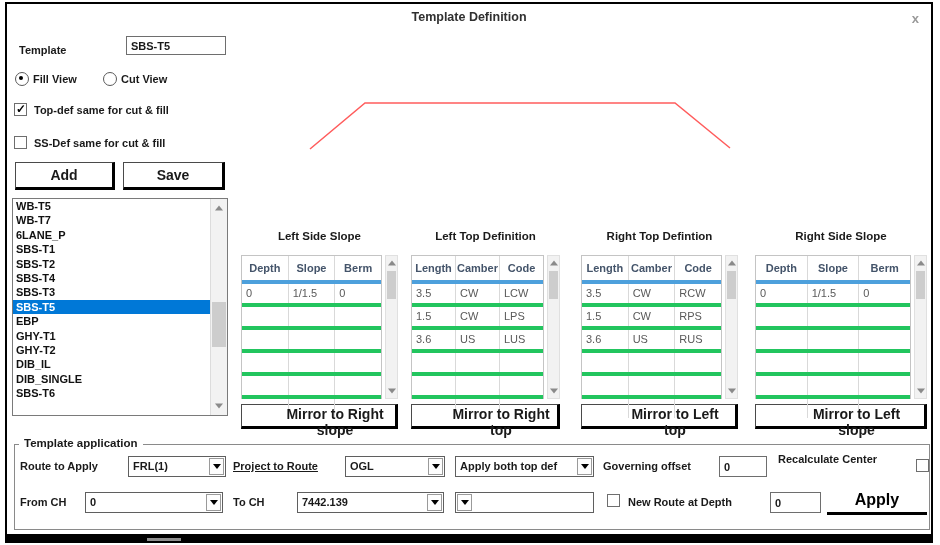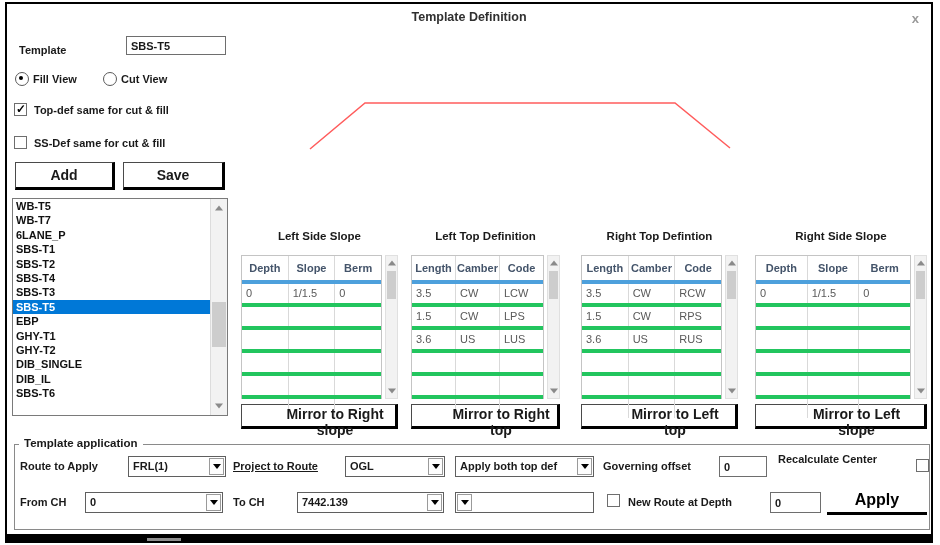--- a/index.html
+++ b/index.html
@@ -100,22 +100,22 @@
         <div class="list-item">WB-T7</div>
         <div class="list-item">6LANE_P</div>
         <div class="list-item">SBS-T1</div>
         <div class="list-item">SBS-T2</div>
         <div class="list-item">SBS-T4</div>
         <div class="list-item">SBS-T3</div>
         <div class="list-item selected">SBS-T5</div>
         <div class="list-item">EBP</div>
         <div class="list-item">GHY-T1</div>
         <div class="list-item">GHY-T2</div>
+        <div class="list-item">DIB_IL</div>
         <div class="list-item">DIB_SINGLE</div>
-        <div class="list-item">DIB_IL</div>
         <div class="list-item">SBS-T6</div>
       </div>
     <div class="lscroll">
       <div class="sb-up"></div>
       <div class="sb-thumb"></div>
       <div class="sb-down"></div>
     </div>
   </div>
 
   <svg class="preview-svg" width="440" height="62">

